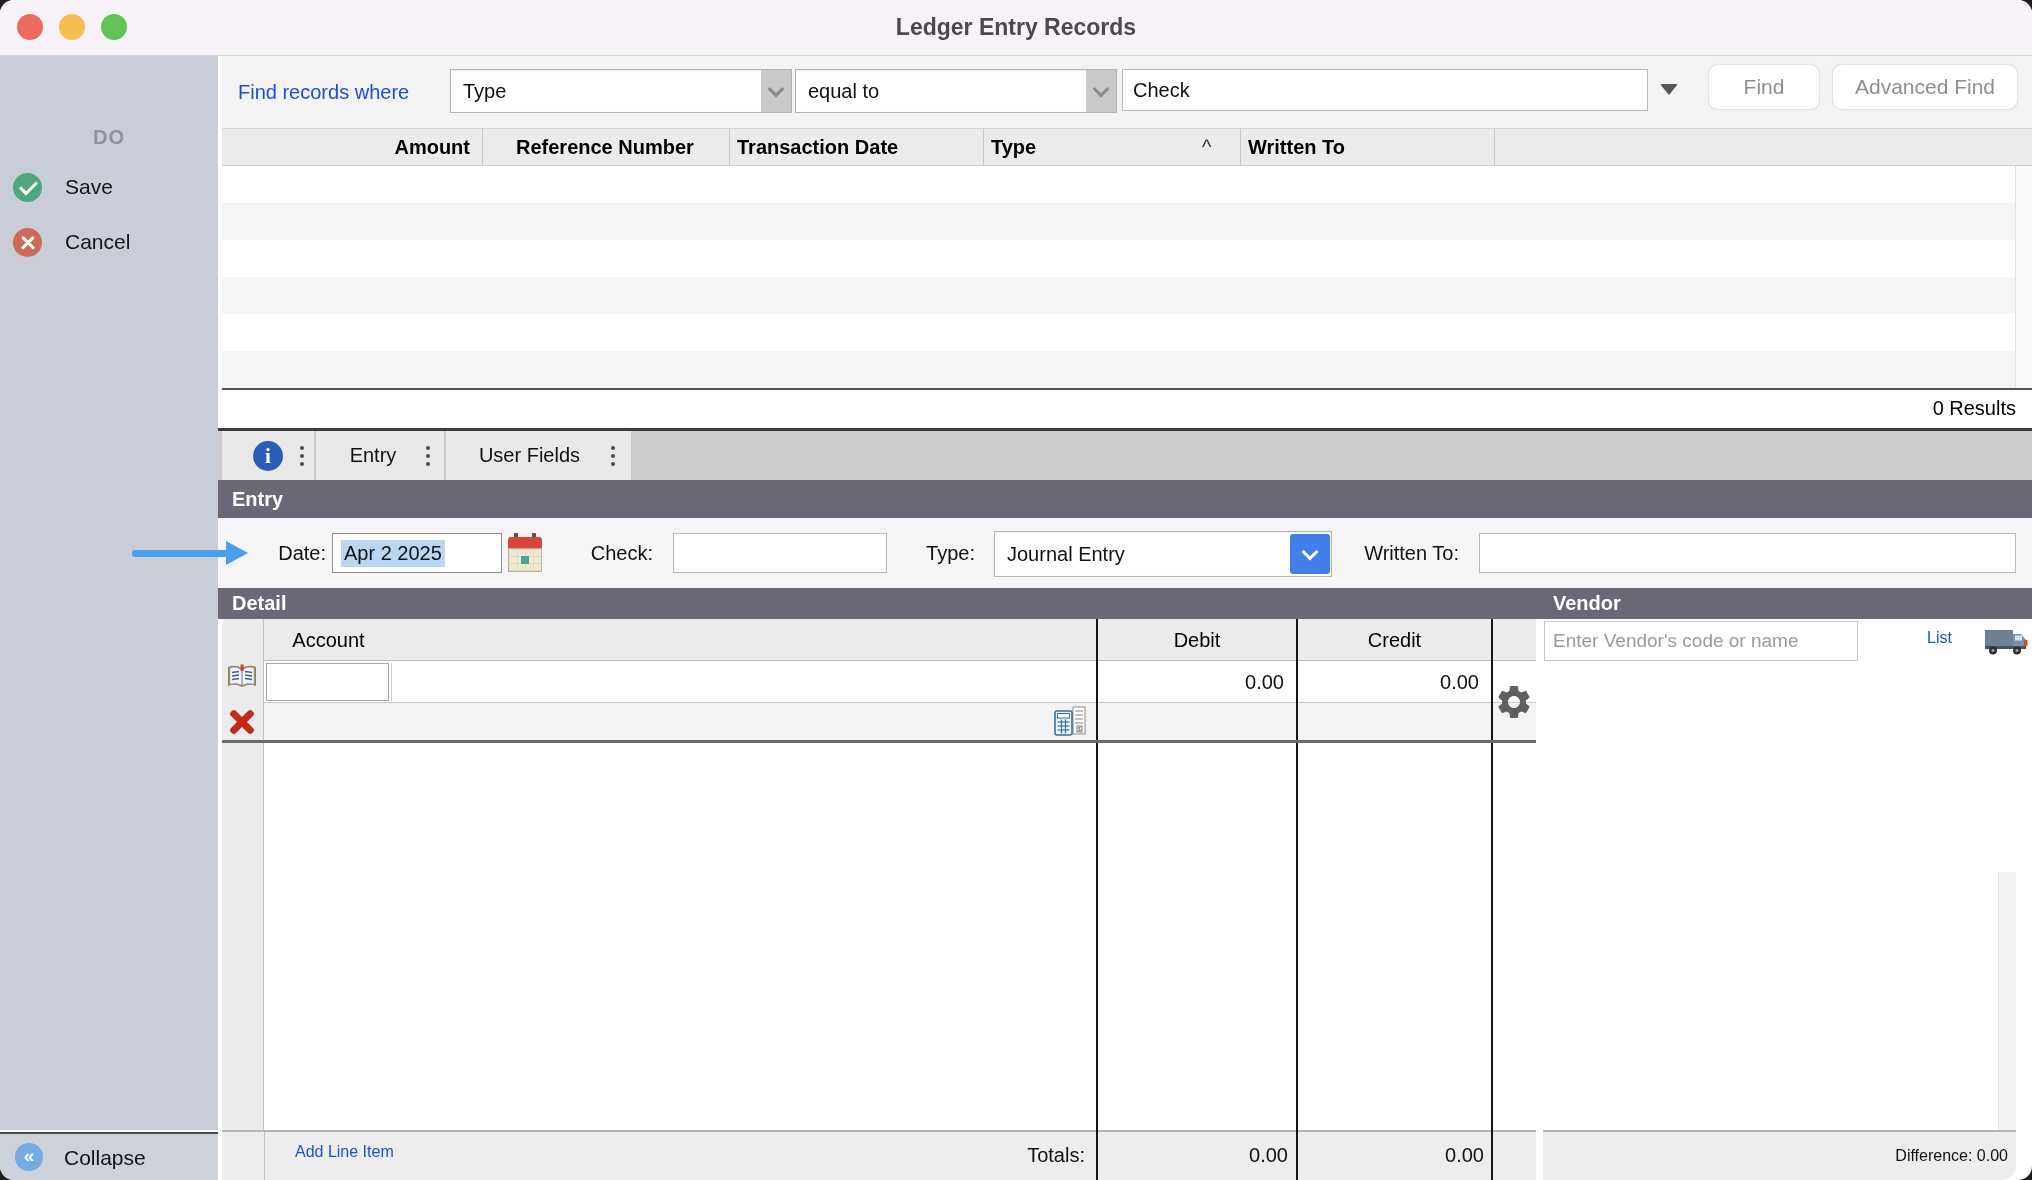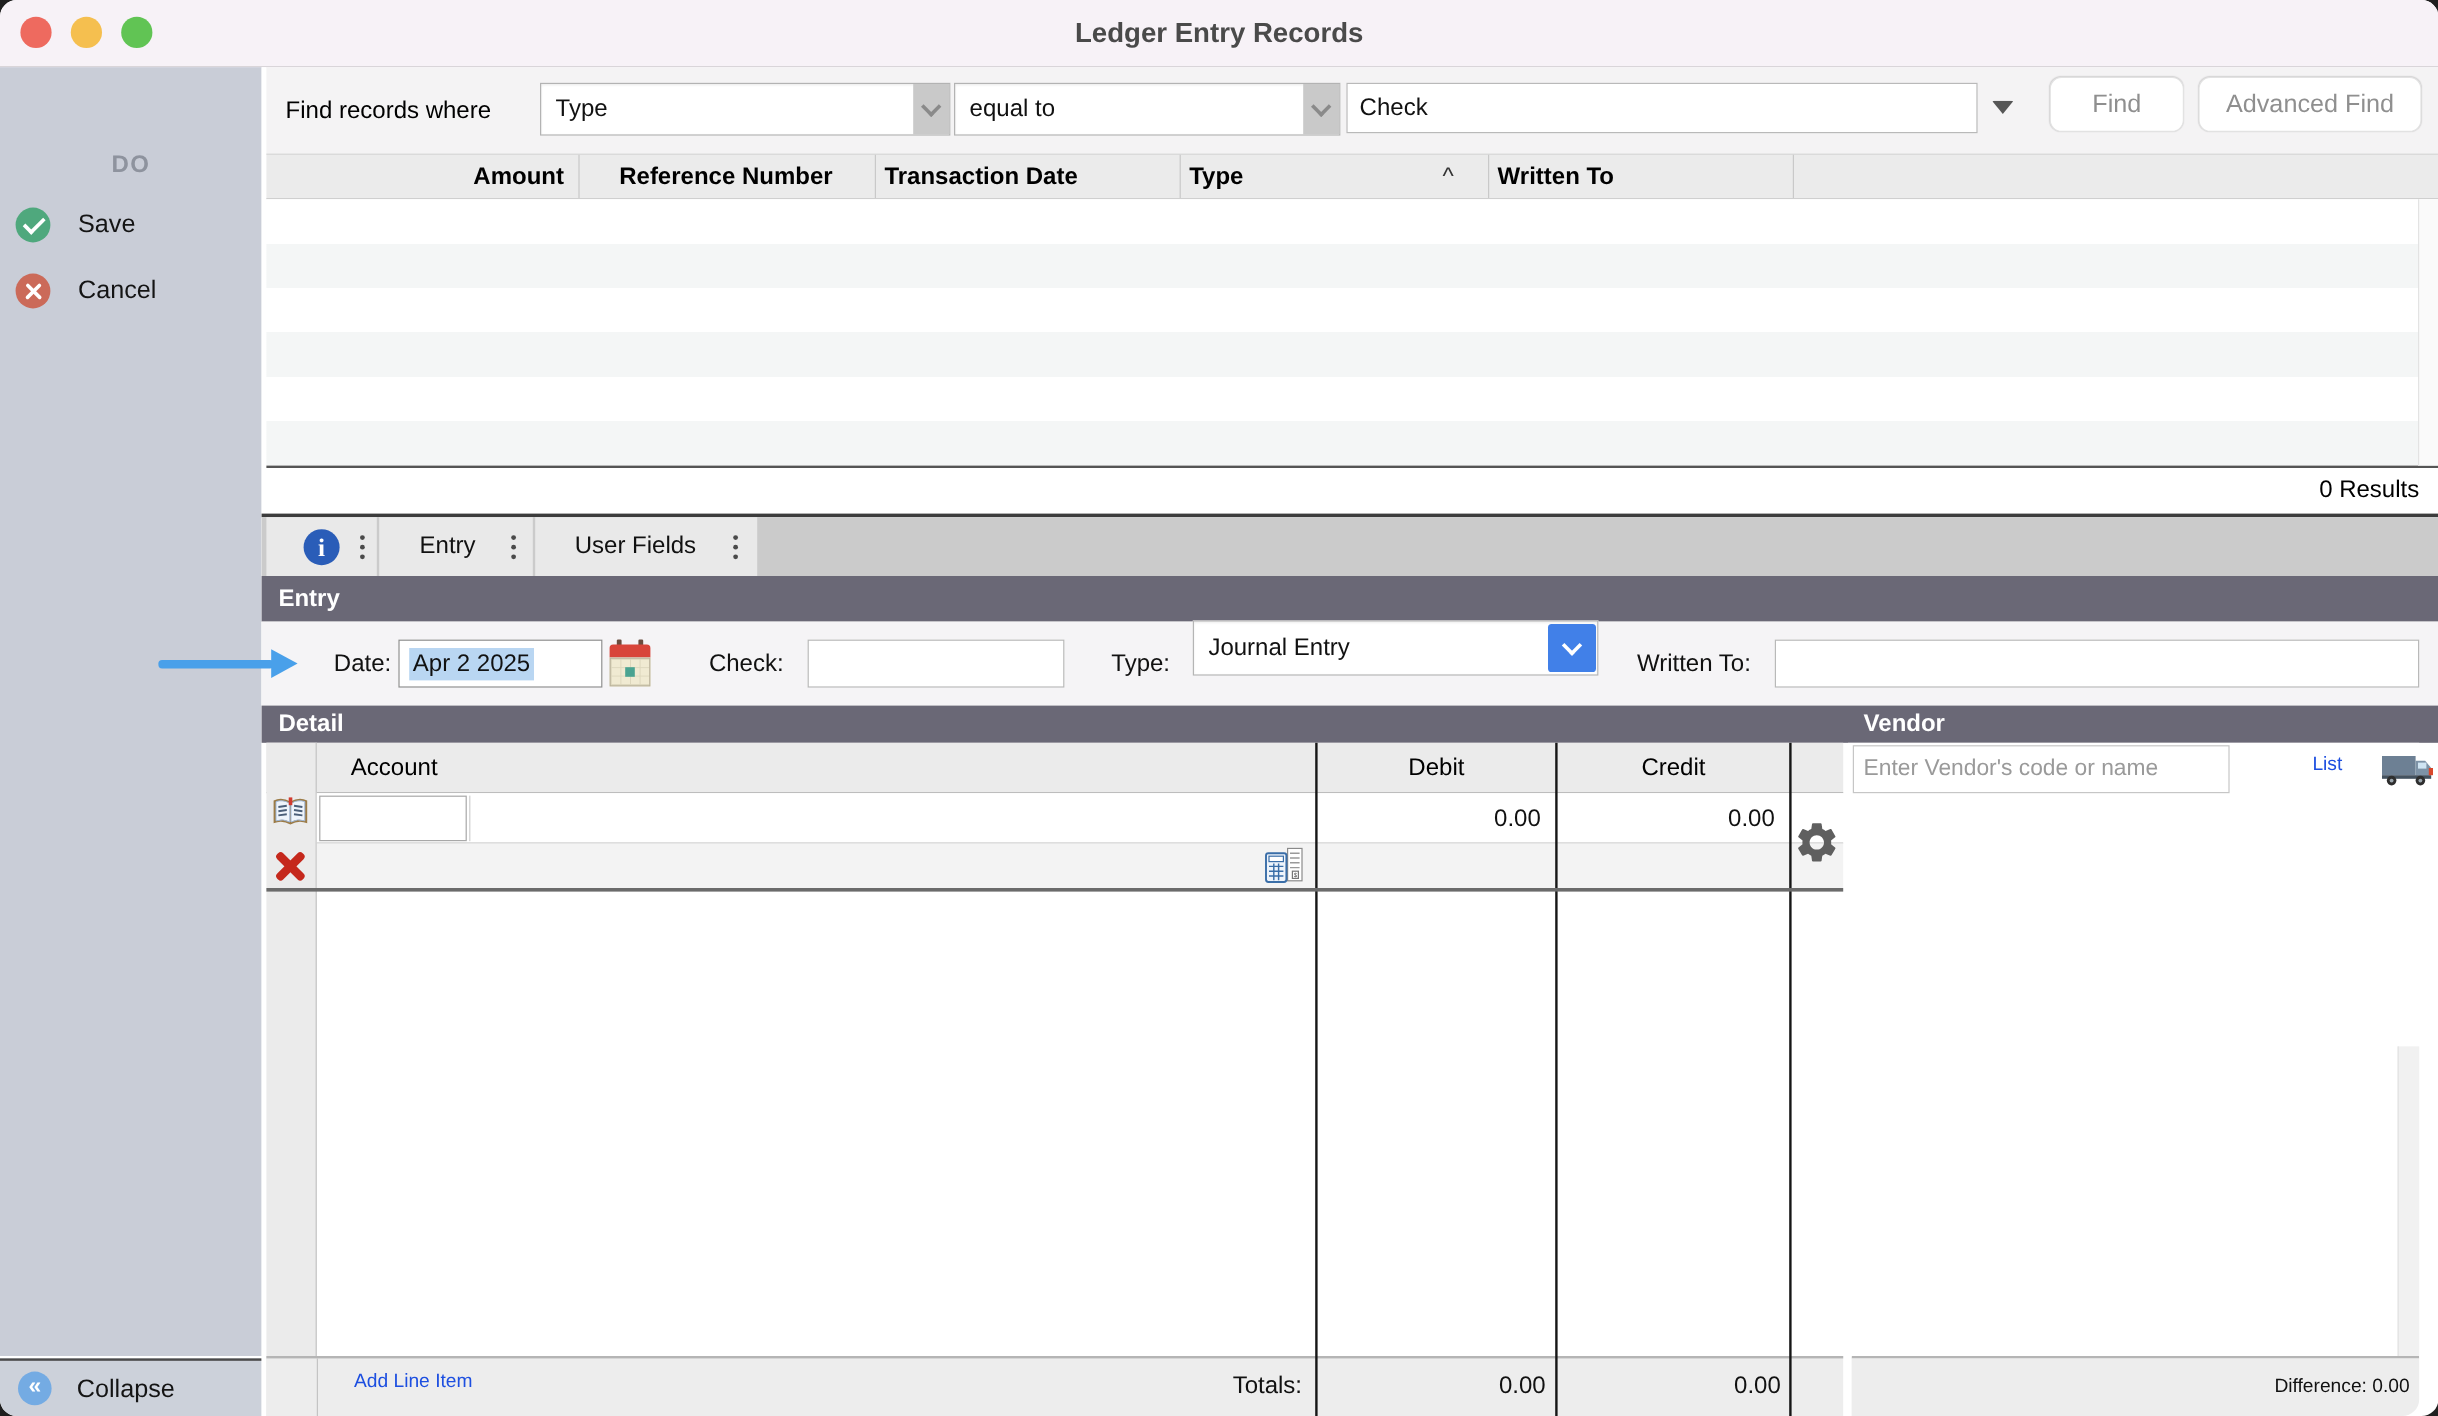--- a/index.html
+++ b/index.html
@@ -26,21 +26,21 @@
   .xbar{position:absolute;left:50%;top:50%;width:17px;height:3.4px;background:#fff;border-radius:2px;}
   .xb1{transform:translate(-50%,-50%) rotate(45deg);} .xb2{transform:translate(-50%,-50%) rotate(-45deg);}
   .collapsebar{left:0;top:1132px;width:218px;height:48px;background:#ccd1da;border-top:2px solid #4a4a4a;}
   .collapse-circ{left:15px;top:9px;width:28px;height:28px;background:#74abe3;color:#fff;text-align:center;
                  line-height:26px;font-size:19px;font-weight:bold;}
   .collapse-label{left:64px;top:0;height:48px;line-height:48px;font-size:21px;color:#141414;}
   .gapcol{left:218px;top:56px;width:4px;height:1124px;background:#ffffff;}
 
   
   .findbar{left:222px;top:56px;width:1810px;height:72px;background:#f4f3f4;}
-  .find-label{left:238px;top:56px;height:72px;line-height:72px;font-size:20px;color:#000000;}
+  .find-label{left:238px;top:56px;height:72px;line-height:72px;font-size:20px;color:#1d4ed8;}
   .select{background:#fff;border:1px solid #b3b3b3;box-shadow:inset 0 1px 2px rgba(0,0,0,.08);display:flex;align-items:center;}
   .select-text{flex:1;padding-left:12px;font-size:20px;color:#111;white-space:nowrap;overflow:hidden;}
   .select-btn{width:30px;align-self:stretch;background:#c9c9c9;display:flex;align-items:center;justify-content:center;}
   .chev{width:9px;height:9px;border-right:3px solid #8a8a8a;border-bottom:3px solid #8a8a8a;transform:rotate(45deg);margin-top:-5px;}
   .chev-white{border-color:#fff;}
   .txtfield{background:#fff;border:1px solid #b9b9b9;font-size:20px;color:#111;padding:0 10px;
             display:flex;align-items:center;box-sizing:border-box;}
   .tri-down{width:0;height:0;border-left:9px solid transparent;border-right:9px solid transparent;border-top:11px solid #565656;border-radius:2px;}
   .btn{background:#fff;border:1px solid #e2e2e2;border-radius:10px;color:#8f8f8f;font-size:21px;
        display:flex;align-items:center;justify-content:center;box-shadow:0 0 1px rgba(0,0,0,.15);}
@@ -226,21 +226,21 @@
     <div class="cal-top"></div>
     <div class="cal-body">
           <span class="cdot"></span>
         </div>
   </div>
   <div class="abs flabel" style="left:553px;top:533px;width:100px;">Check:</div>
   <div class="abs finput" style="left:673px;top:533px;width:214px;height:40px;">
     <span></span>
   </div>
   <div class="abs flabel" style="left:875px;top:533px;width:100px;">Type:</div>
-  <div class="abs select" style="left:994px;top:517px;width:336px;height:44px;border-color:#b5b5b5;">
+  <div class="abs select" style="left:994px;top:531px;width:336px;height:44px;border-color:#b5b5b5;">
     <span class="select-text">Journal Entry</span>
     <span class="bluebtn">
           <i class="chev chev-white"></i>
         </span>
   </div>
   <div class="abs flabel" style="left:1319px;top:533px;width:140px;">Written To:</div>
   <div class="abs finput" style="left:1479px;top:533px;width:537px;height:40px;">
     <span></span>
   </div>
 

